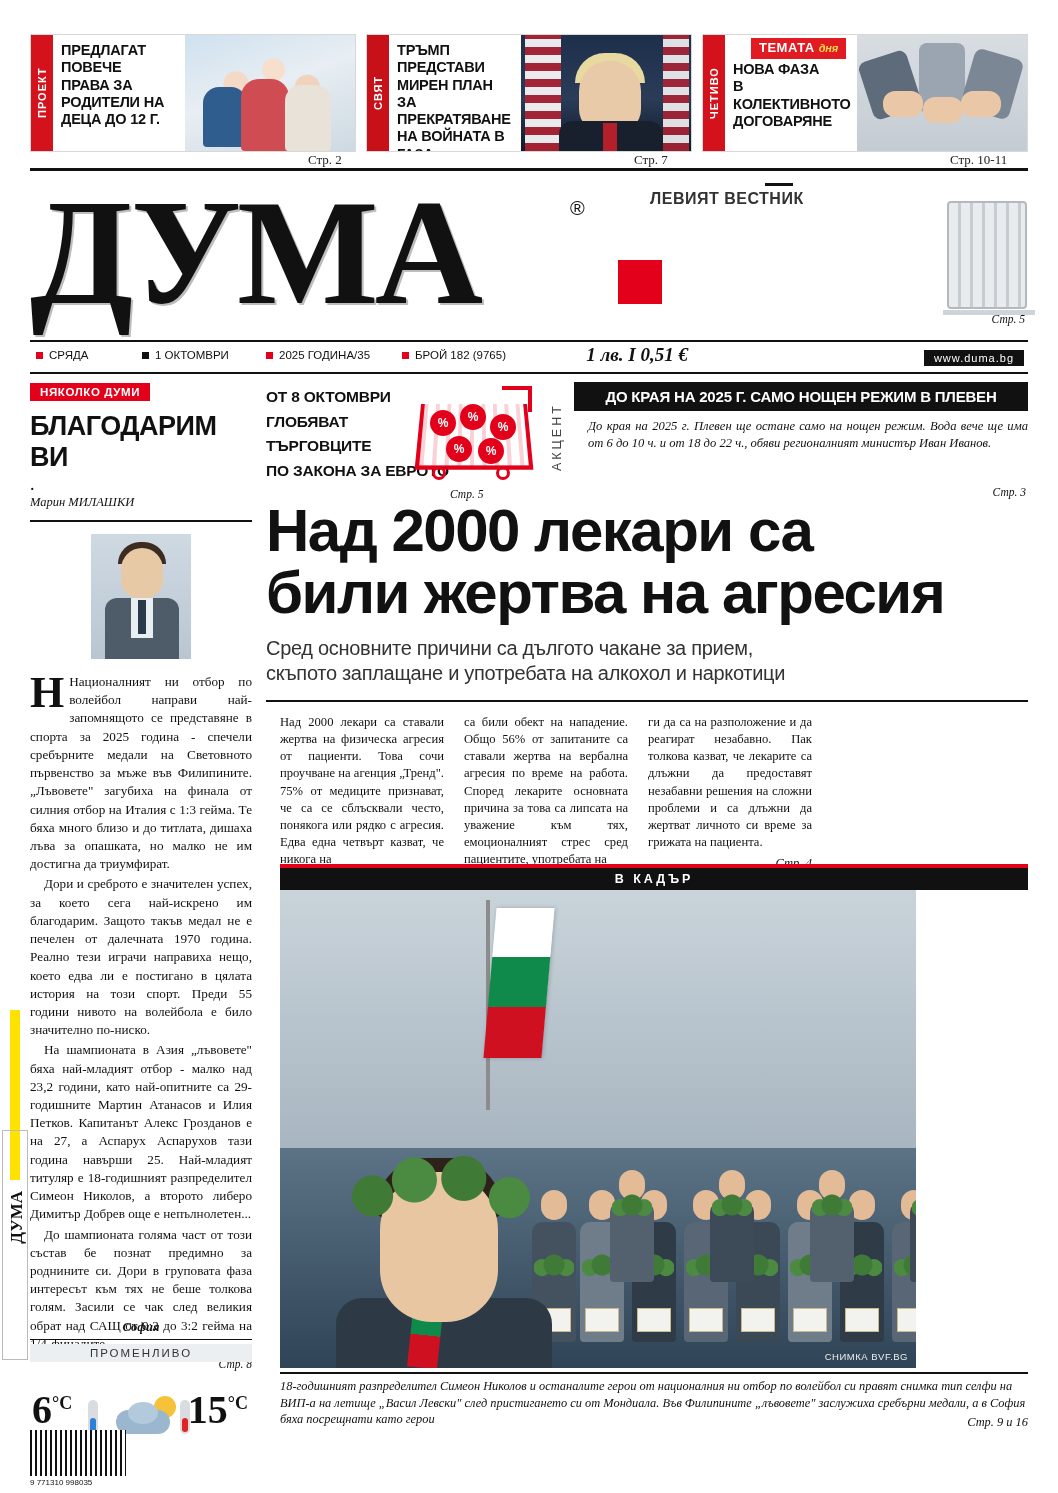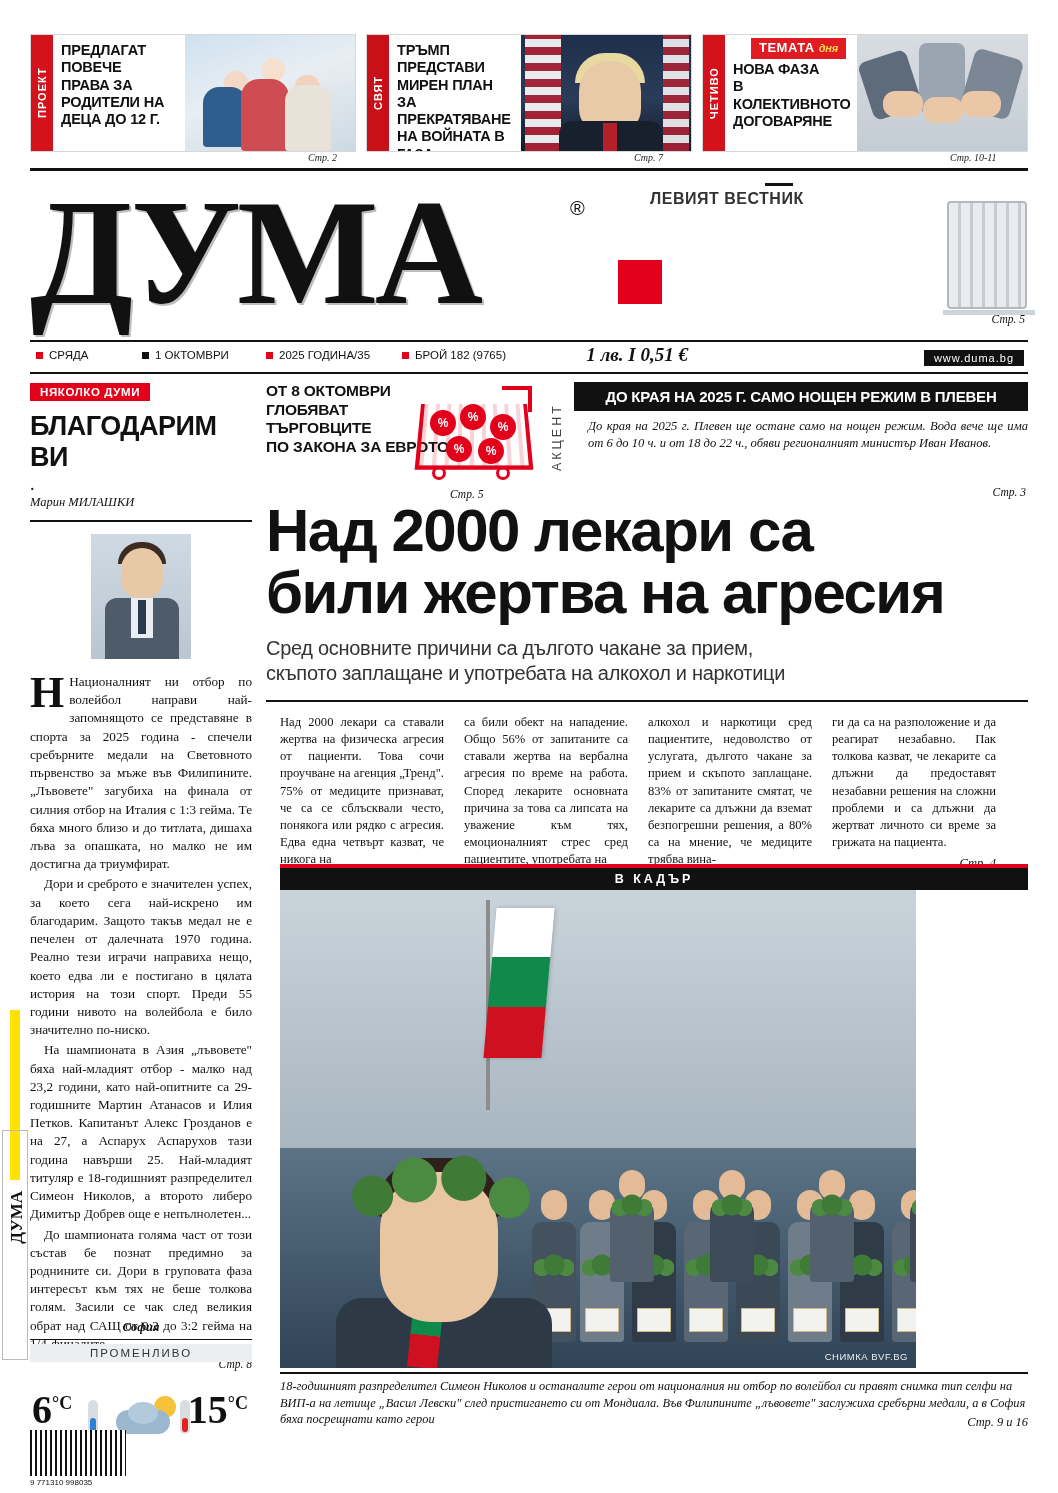--- a/index.html
+++ b/index.html
@@ -71,21 +71,21 @@
   .t3-photo .s3 { position:absolute; left:62px; top:8px; width:46px; height:70px; background:#9aa5b1; border-radius:8px;}
   .teaser.third .txt { padding-right:2px; }
   .tema-badge {
     position:absolute; left:48px; top:3px; z-index:3;
     background:#e01b22; color:#fff; font-family:"Liberation Sans", sans-serif;
     font-weight:bold; font-size:13px; padding:2px 8px 3px; letter-spacing:.5px;
   }
   .tema-badge .sub { color:#ffd84d; font-style:italic; font-size:11px; }
   .strip-pages {
     position:absolute; left:30px; top:152px; width:998px; height:16px;
-    font-family:"Liberation Serif", serif; font-style:italic; font-size:10px; color:#222;text-align:right;
+    font-family:"Liberation Serif", serif; font-size:13px; color:#222;text-align:right;
   }
   .strip-pages span { position:absolute; }
   .sp1 { left:278px; } .sp2 { left:604px; } .sp3 { left:920px; }
   .rule-full { position:absolute; left:30px; top:168px; width:998px; height:3px; background:#111; }
 
   
   .masthead { position:absolute; left:30px; top:175px; width:998px; height:165px; }
   .logo {
     position:absolute; left:0px; top:2px;
     font-family:"Liberation Serif", serif;
@@ -177,21 +177,21 @@
   .side-tab { position:absolute; left:2px; top:1130px; width:26px; height:230px;
     border:1px solid #bbb; }
   .side-tab .t { position:absolute; left:4px; top:60px; writing-mode:vertical-rl;
     transform:rotate(180deg); font-family:"Liberation Serif", serif; font-weight:bold; font-size:17px;}
   .yellow-strip { position:absolute; left:10px; top:1010px; width:10px; height:170px; background:#ffe200;}
 
   
   .euro-box { position:absolute; left:266px; top:382px; width:262px; height:112px; }
   .euro-box .tx { font-family:"Liberation Sans", sans-serif; font-weight:bold;
     font-size:15.5px; line-height:1.2; letter-spacing:-.2px;}
-  .euro-box .tx .ln{display:block;}
+  .euro-box .tx .ln{display:block;margin-top:6px;}
   .cart { position:absolute; right:-8px; top:2px; width:128px; height:96px; }
   .cart .basket { position:absolute; left:10px; top:18px; width:112px; height:66px;
     border:4px solid #e2001a; border-top:none; transform:perspective(60px) rotateX(6deg);
     background:repeating-linear-gradient(90deg, rgba(226,0,26,.18) 0 4px, transparent 4px 12px);}
   .cart .handle { position:absolute; left:94px; top:2px; width:30px; height:26px; border:4px solid #e2001a; border-left:none; border-bottom:none;}
   .cart .w1,.cart .w2 { position:absolute; bottom:0; width:14px;height:14px;border:3px solid #e2001a;border-radius:50%;}
   .cart .w1{left:24px;} .cart .w2{left:88px;}
   .cart .pct { position:absolute; width:26px;height:26px;border-radius:50%;background:#e2001a;color:#fff;
     font-family:"Liberation Sans", sans-serif;font-weight:bold;font-size:12px;display:flex;align-items:center;justify-content:center;}
   .p1{left:22px;top:26px;} .p2{left:52px;top:20px;} .p3{left:82px;top:30px;} .p4{left:38px;top:52px;} .p5{left:70px;top:54px;}
@@ -461,24 +461,20 @@
   <div class="mainrule"></div>
 
   <div class="cols">
     <div class="c">
         <p>Над 2000 лекари са ставали жертва на физическа агресия от пациенти. Това сочи проучване на агенция „Тренд". 75% от медиците признават, че са се сблъсквали често, понякога или рядко с агресия. Едва една четвърт казват, че никога на</p>
       </div>
     <div class="c">
         <p>са били обект на нападение. Общо 56% от запитаните са ставали жертва на вербална агресия по време на работа. Според лекарите основната причина за това са липсата на уважение към тях, емоционалният стрес сред пациентите, употребата на</p>
       </div>
     <div class="c">
-        <p>алкохол и наркотици сред пациентите, недоволство от услугата, дългото чакане за прием и скъпото заплащане.
-83% от запитаните смятат, че лекарите са длъжни да вземат безпогрешни решения, а 80% са на мнение, че медиците трябва вина-</p>
-      </div>
-    <div class="c">
       <p>ги да са на разположение и да реагират незабавно. Пак толкова казват, че лекарите са длъжни да предоставят незабавни решения на сложни проблеми и са длъжни да жертват личното си време за грижата на пациента.</p>
       <div class="pg">Стр. 4</div>
     </div>
   </div>
 
   <div class="vkadar-top"></div>
   <div class="vkadar">В КАДЪР</div>
 
   <div class="bigphoto">
     <div class="wall"></div>

